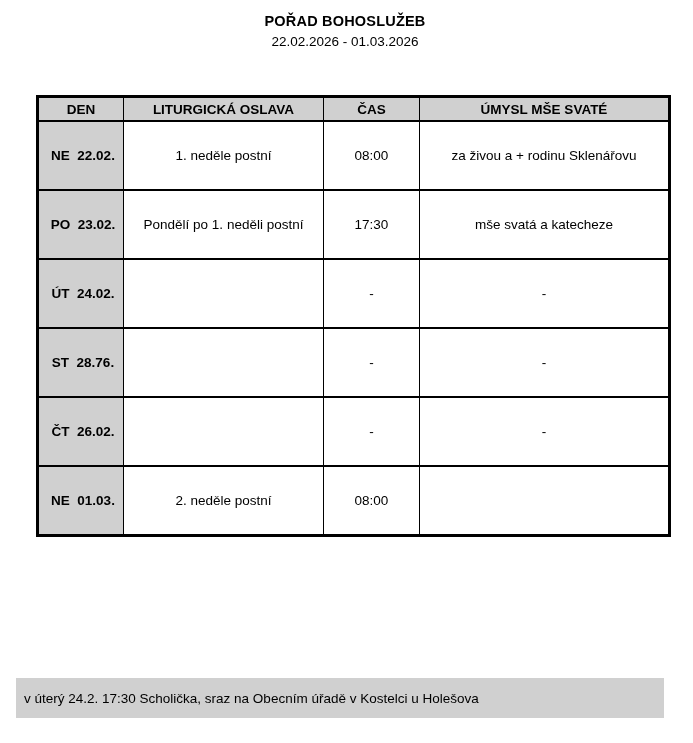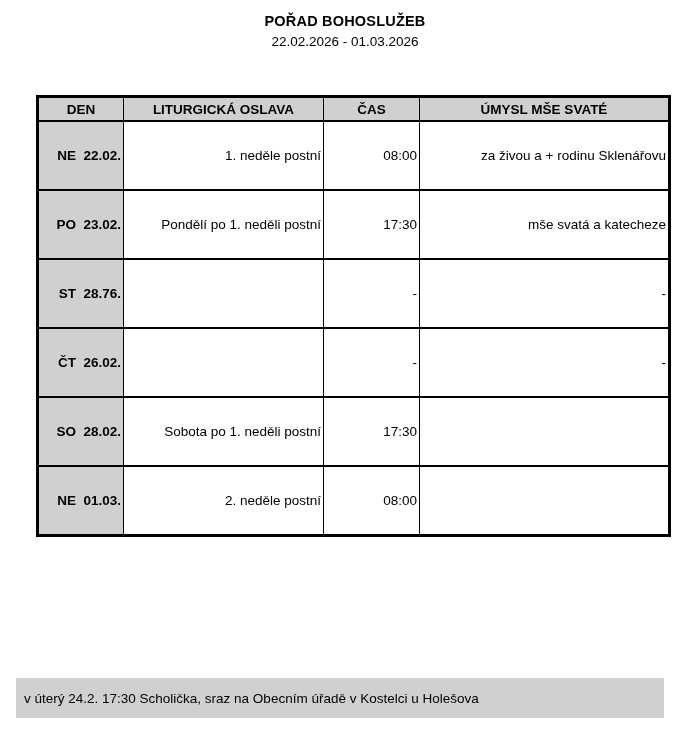--- a/index.html
+++ b/index.html
@@ -52,28 +52,28 @@
   }
   table.schedule th {
     background: #d0d0d0;
     height: 22px;
     font-weight: bold;
     text-align: center;
     padding: 0;
   }
   table.schedule td {
     height: 67px;
-    text-align: right;
+    text-align: center;
     vertical-align: middle;
     padding: 0 2px;
   }
   table.schedule td.day-cell {
     background: #d0d0d0;
     font-weight: bold;
-    text-align: right;
+    text-align: center;
     padding-left: 6px;
     white-space: pre;
   }
   .note-box {
     position: absolute;
     left: 16px;
     top: 678px;
     width: 648px;
     height: 40px;
     background: #d0d0d0;
@@ -116,36 +116,36 @@
         <td>08:00</td>
         <td>za živou a + rodinu Sklenářovu</td>
       </tr>
       <tr>
         <td class="day-cell">PO  23.02.</td>
         <td>Pondělí po 1. neděli postní</td>
         <td>17:30</td>
         <td>mše svatá a katecheze</td>
       </tr>
       <tr>
+        <td class="day-cell">ÚT  24.02.</td>
+        <td></td>
+        <td>-</td>
+        <td>-</td>
+      </tr>
+      <tr>
         <td class="day-cell">ST  28.76.</td>
         <td></td>
         <td>-</td>
         <td>-</td>
       </tr>
       <tr>
         <td class="day-cell">ČT  26.02.</td>
         <td></td>
         <td>-</td>
         <td>-</td>
-      </tr>
-      <tr>
-        <td class="day-cell">SO  28.02.</td>
-        <td>Sobota po 1. neděli postní</td>
-        <td>17:30</td>
-        <td></td>
       </tr>
       <tr>
         <td class="day-cell">NE  01.03.</td>
         <td>2. neděle postní</td>
         <td>08:00</td>
         <td></td>
       </tr>
     </tbody>
   </table>
 

